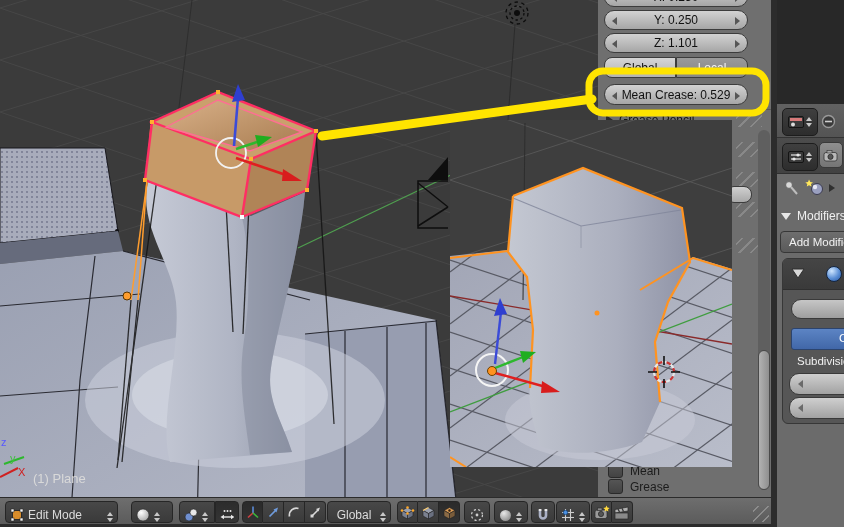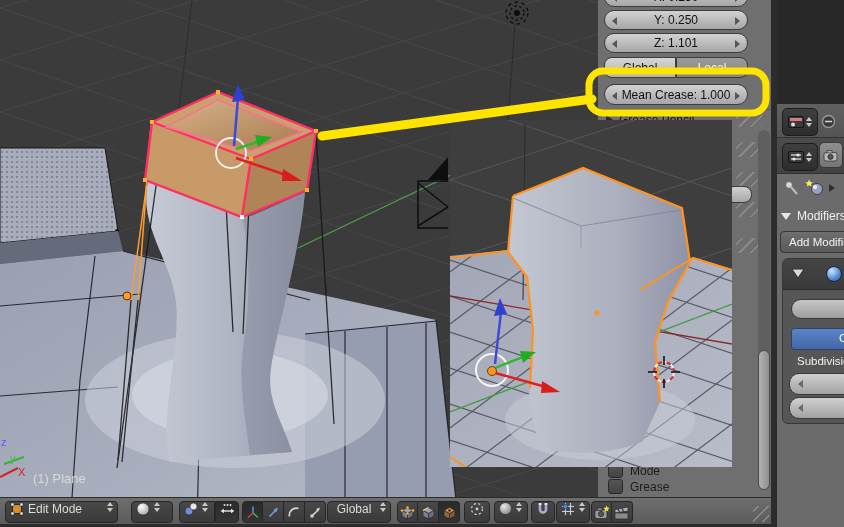--- a/index.html
+++ b/index.html
@@ -56,21 +56,21 @@
   .bluebtn{position:absolute;height:20px;border:1px solid #2c446e;border-radius:3px;background:linear-gradient(#5c84c4,#4167a8);
     color:#fff;font-size:11.5px;overflow:visible;white-space:nowrap;}
   .mslider{position:absolute;height:20px;border:1px solid #3a3a3a;border-radius:10px;background:linear-gradient(#cfcfcf,#a2a2a2);}
   .mslider .arrL{position:absolute;left:8px;top:6px;width:0;height:0;border-top:4px solid transparent;border-bottom:4px solid transparent;border-right:5px solid #6a6a6a;}
 
   
   #vheader{position:absolute;left:0;top:497px;width:771px;height:30px;
     background:linear-gradient(#6e6e6e,#595959);border-top:1px solid #2b2b2b;box-sizing:border-box;}
   #vheader .strip{position:absolute;left:0;bottom:0;width:100%;height:3px;background:#2b2b2b;}
   .hbtn{position:absolute;top:3px;height:22px;background:linear-gradient(#484848,#3a3a3a);border:1px solid #262626;
-    border-radius:4px;display:flex;align-items:flex-start;color:#dcdcdc;font-size:12px;box-sizing:border-box;padding:0 4px;gap:4px;}
+    border-radius:4px;display:flex;align-items:flex-end;color:#dcdcdc;font-size:12px;box-sizing:border-box;padding:0 4px;gap:4px;}
   .hbtn.pressed{background:linear-gradient(#2c2c2c,#353535);}
   .grp{position:absolute;top:3px;height:22px;display:flex;}
   .grp .gbtn{width:21px;height:22px;background:linear-gradient(#484848,#3a3a3a);border:1px solid #262626;border-left-width:0;
     display:flex;align-items:center;justify-content:center;box-sizing:border-box;}
   .grp .gbtn:first-child{border-left-width:1px;border-radius:4px 0 0 4px;}
   .grp .gbtn:last-child{border-radius:0 4px 4px 0;}
   .grp .gbtn.pressed{background:linear-gradient(#2a2a2a,#333);}
   .cornergrip{position:absolute;right:2px;top:8px;width:16px;height:16px;
     background:repeating-linear-gradient(135deg,transparent 0 3px,#8c8c8c 3px 4.5px,transparent 4.5px 7px);}
   .nsb-track{position:absolute;left:160px;top:130px;width:12px;height:360px;background:#5f5f5f;border-radius:6px;}
@@ -269,40 +269,40 @@
         <span class="arrR"></span>
     </div>
     <div class="segbtn" style="top:57px;left:6px;width:72px;border-radius:8px 0 0 8px;background:linear-gradient(#d6d6d6,#b2b2b2);color:#111;">
         <span>Global</span>
       </div>
     <div class="segbtn" style="top:57px;left:78px;width:72px;border-radius:0 8px 8px 0;background:linear-gradient(#9a9a9a,#868686);color:#f4f4f4;">
         <span>Local</span>
       </div>
     <div class="pill" style="top:84px;height:21px;border-radius:11px;">
       <span class="arrL" style="top:6.5px;"></span>
-        <span>Mean Crease: 1.000</span>
+        <span>Mean Crease: 0.529</span>
         <span class="arrR" style="top:6.5px;"></span>
     </div>
     <div style="position:absolute;left:0;top:109px;width:174px;border-top:1px solid #5a5a5a;"></div>
     <div class="phdr" style="top:113px;">
       <span class="triR"></span>
       <span>Grease Pencil</span>
     </div>
     <div class="grip" style="top:112px;"></div>
     <div class="grip" style="top:142px;"></div>
     <div class="grip" style="top:172px;"></div>
     <div class="grip" style="top:202px;"></div>
     <div class="grip" style="top:238px;"></div>
     <div style="position:absolute;left:128px;top:186px;width:26px;height:17px;border-radius:8px;background:linear-gradient(#d0d0d0,#a8a8a8);border:1px solid #3c3c3c;box-sizing:border-box;"></div>
     <div class="nsb-track">
         <div class="nsb-thumb"></div>
       </div>
     <div class="chkrow" style="top:463px;">
       <span class="chk"></span>
-      <span>Mode</span>
+      <span>Mean</span>
     </div>
     <div class="chkrow" style="top:479px;">
       <span class="chk"></span>
       <span>Grease</span>
     </div>
   </div>
 
   
   <svg id="inset" width="282" height="347" viewBox="0 0 282 347">
     <defs>

